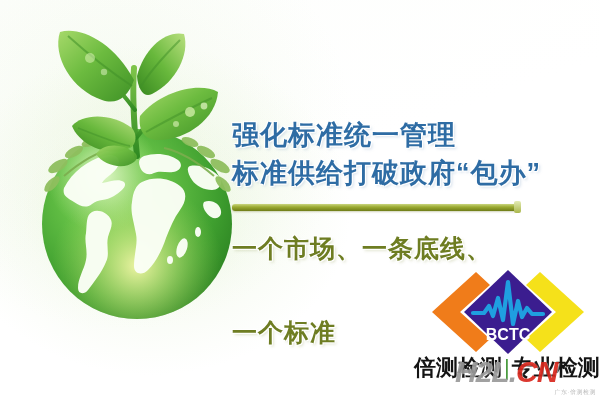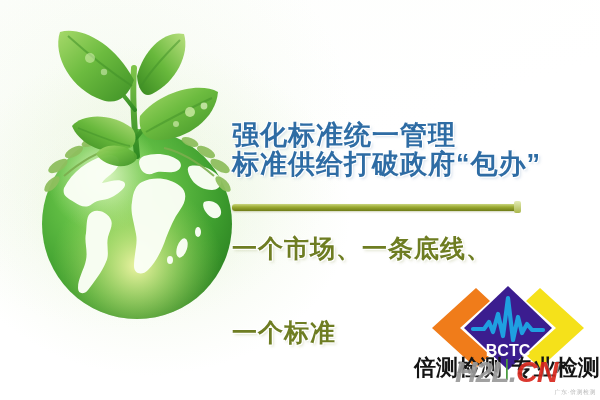--- a/index.html
+++ b/index.html
@@ -42,21 +42,21 @@
     white-space: nowrap;
     text-shadow:
       0 0 1px #ffffff,
       1px 1px 0 rgba(255,255,255,0.95),
       -1px -1px 0 rgba(255,255,255,0.9),
       1px -1px 0 rgba(255,255,255,0.9),
       -1px 1px 0 rgba(255,255,255,0.9),
       2px 2px 3px rgba(140,170,200,0.35);
   }
   #headline-1 { top: 117px; }
-  #headline-2 { top: 146px; text-align: center; }
+  #headline-2 { top: 155px; text-align: center; }
 
   
   #divider {
     position: absolute;
     left: 232px;
     top: 204px;
     width: 285px;
     height: 7px;
     border-radius: 3px;
     background: linear-gradient(180deg, #c9d67e 0%, #9cab33 42%, #6f7d18 100%);
@@ -93,21 +93,21 @@
   #subtitle-2 { top: 268px; margin-top: 48px; }
 
   
   #logo-block {
     position: absolute;
     left: 414px;
     top: 268px;
     width: 178px;
     height: 125px;
   }
-  #logo-mark { position: absolute; left: 18px; top: 16px; width: 152px; height: 88px; }
+  #logo-mark { position: absolute; left: 18px; top: 0; width: 152px; height: 88px; }
   #logo-mark svg { display: block; width: 100%; height: 100%; }
 
   .logo-caption {
     position: absolute;
     left: 0;
     width: 178px;
     text-align: center;
     font-weight: bold;
     color: #141414;
     white-space: nowrap;

